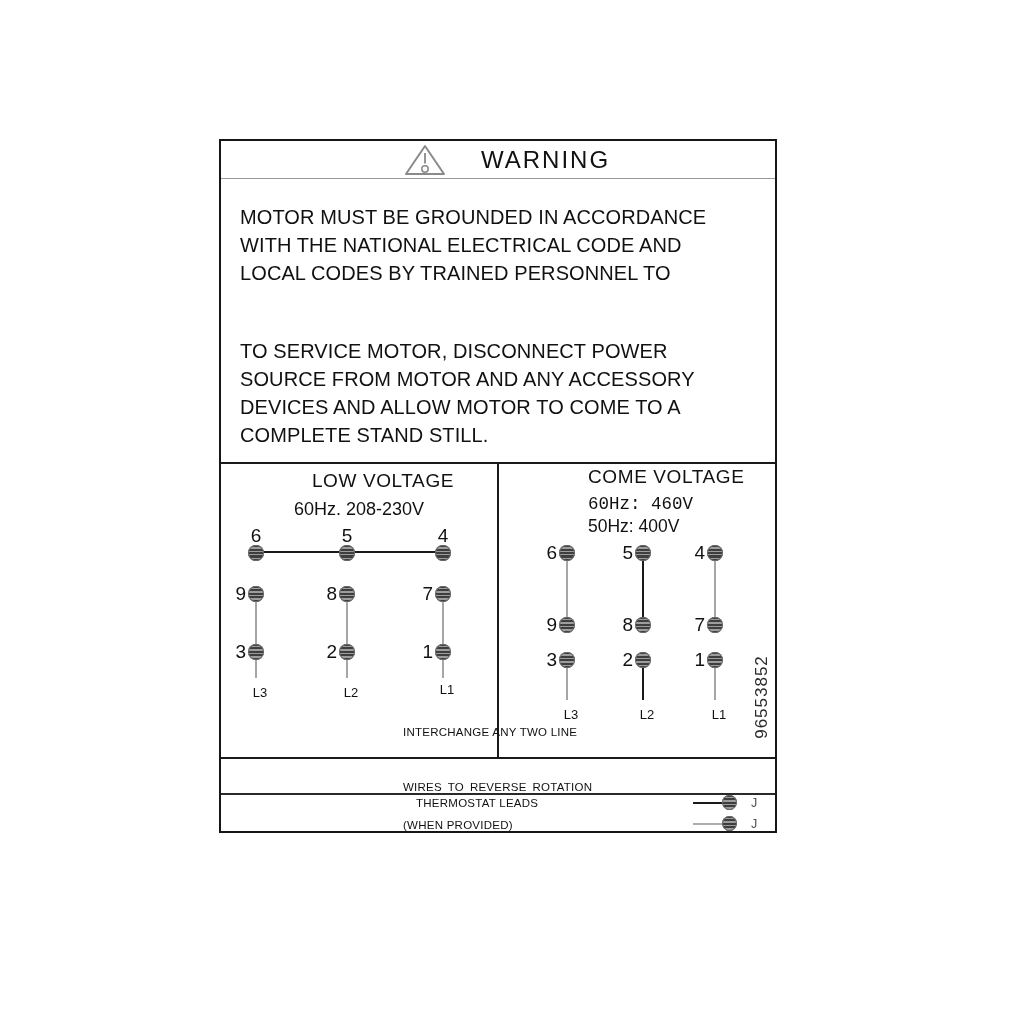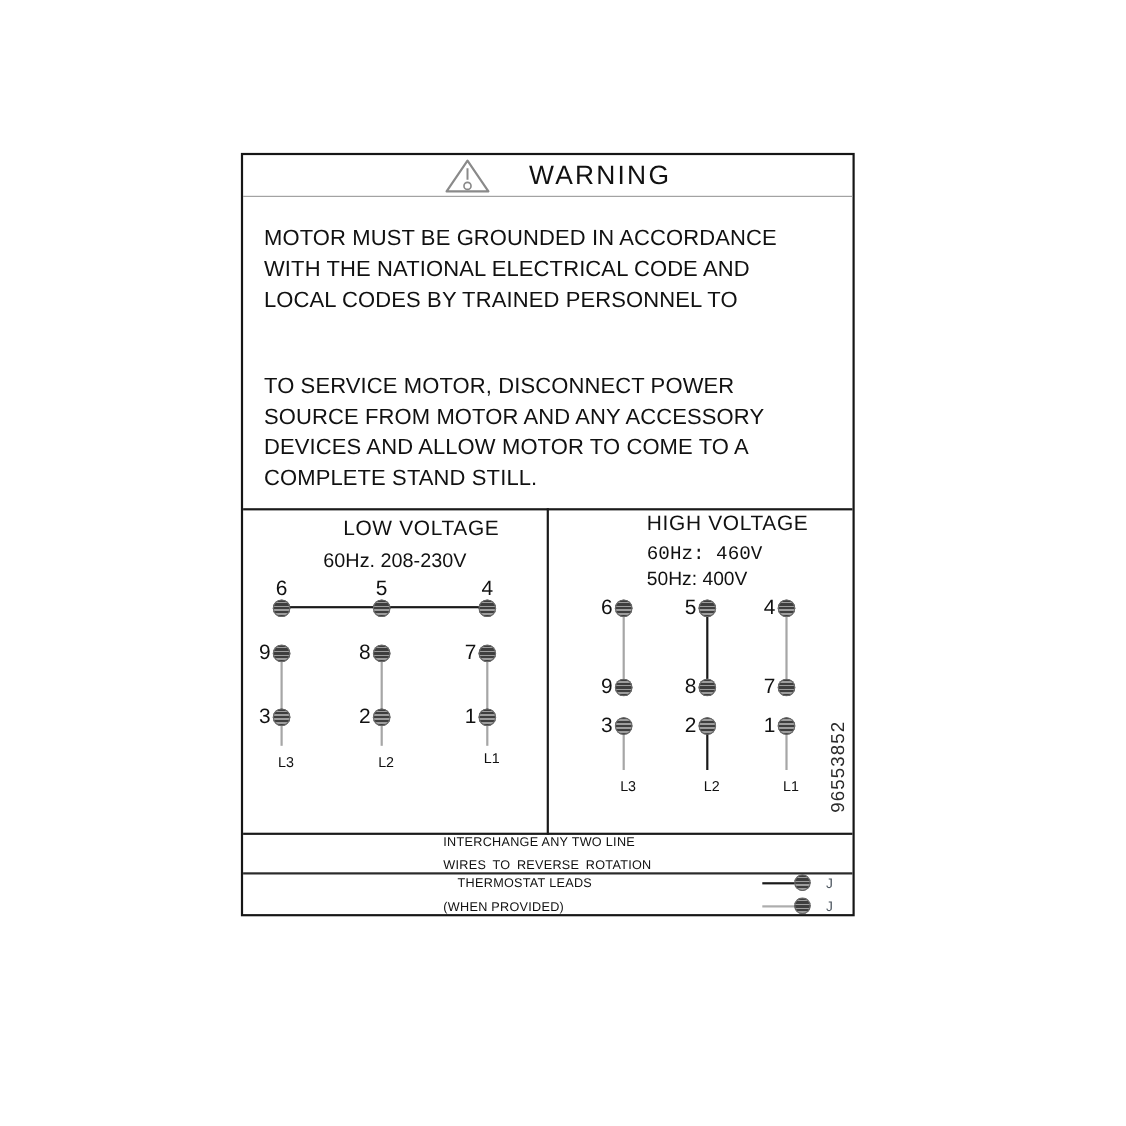--- a/index.html
+++ b/index.html
@@ -110,21 +110,21 @@
     <span class="tnum num-left" style="left:90px; top:180px;">2</span>
     <span class="tnum num-left" style="left:186px; top:180px;">1</span>
     <span class="dot" style="left:27px; top:182px;"></span>
     <span class="dot" style="left:118px; top:182px;"></span>
     <span class="dot" style="left:214px; top:182px;"></span>
 
     <span class="llabel" style="left:17px; top:221px;">L3</span>
     <span class="llabel" style="left:108px; top:221px;">L2</span>
     <span class="llabel" style="left:204px; top:218px;">L1</span>
 
-    <div class="sec-title" style="left:367px; top:4px;">HIGH VOLTAGE</div>
+    <div class="sec-title" style="left:367px; top:4px;">COME VOLTAGE</div>
     <div class="sec-sub" style="left:367px; top:32px; font-size:17.5px;font-family:Liberation Mono, monospace;">60Hz: 460V</div>
     <div class="sec-sub" style="left:367px; top:54px; font-size:17.5px;">50Hz: 400V</div>
 
     <div class="wire wire-gray" style="left:345px; top:91px; width:2px; height:72px;"></div>
     <div class="wire wire-black" style="left:421px; top:91px; width:2px; height:72px;"></div>
     <div class="wire wire-gray" style="left:493px; top:91px; width:2px; height:72px;"></div>
     <div class="wire wire-gray" style="left:345px; top:198px; width:2px; height:40px;"></div>
     <div class="wire wire-black" style="left:421px; top:198px; width:2px; height:40px;"></div>
     <div class="wire wire-gray" style="left:493px; top:198px; width:2px; height:40px;"></div>
 
@@ -149,21 +149,21 @@
     <span class="dot" style="left:414px; top:190px;"></span>
     <span class="dot" style="left:486px; top:190px;"></span>
 
     <span class="llabel" style="left:328px; top:243px;">L3</span>
     <span class="llabel" style="left:404px; top:243px;">L2</span>
     <span class="llabel" style="left:476px; top:243px;">L1</span>
 
     <div class="part-number">96553852</div>
   </div>
 
-  <div class="fnote" style="top:618px;">INTERCHANGE ANY TWO LINE</div>
+  <div class="fnote" style="top:584px;">INTERCHANGE ANY TWO LINE</div>
   <div class="fnote wide-words" style="top:639px;">WIRES TO REVERSE ROTATION</div>
   <div class="fnote" style="top:655px;margin-left:13px;">THERMOSTAT LEADS</div>
   <div class="fnote" style="top:677px;">(WHEN PROVIDED)</div>
 
   <div class="wire wire-black" style="left:472px; top:661px; width:33px; height:2px;"></div>
   <span class="ldot" style="left:501px; top:654px;"></span>
   <span class="jlbl" style="left:530px; top:655px;">J</span>
 
   <div class="wire" style="left:472px; top:682px; width:33px; height:2px; background:#adadad;"></div>
   <span class="ldot" style="left:501px; top:675px;"></span>

